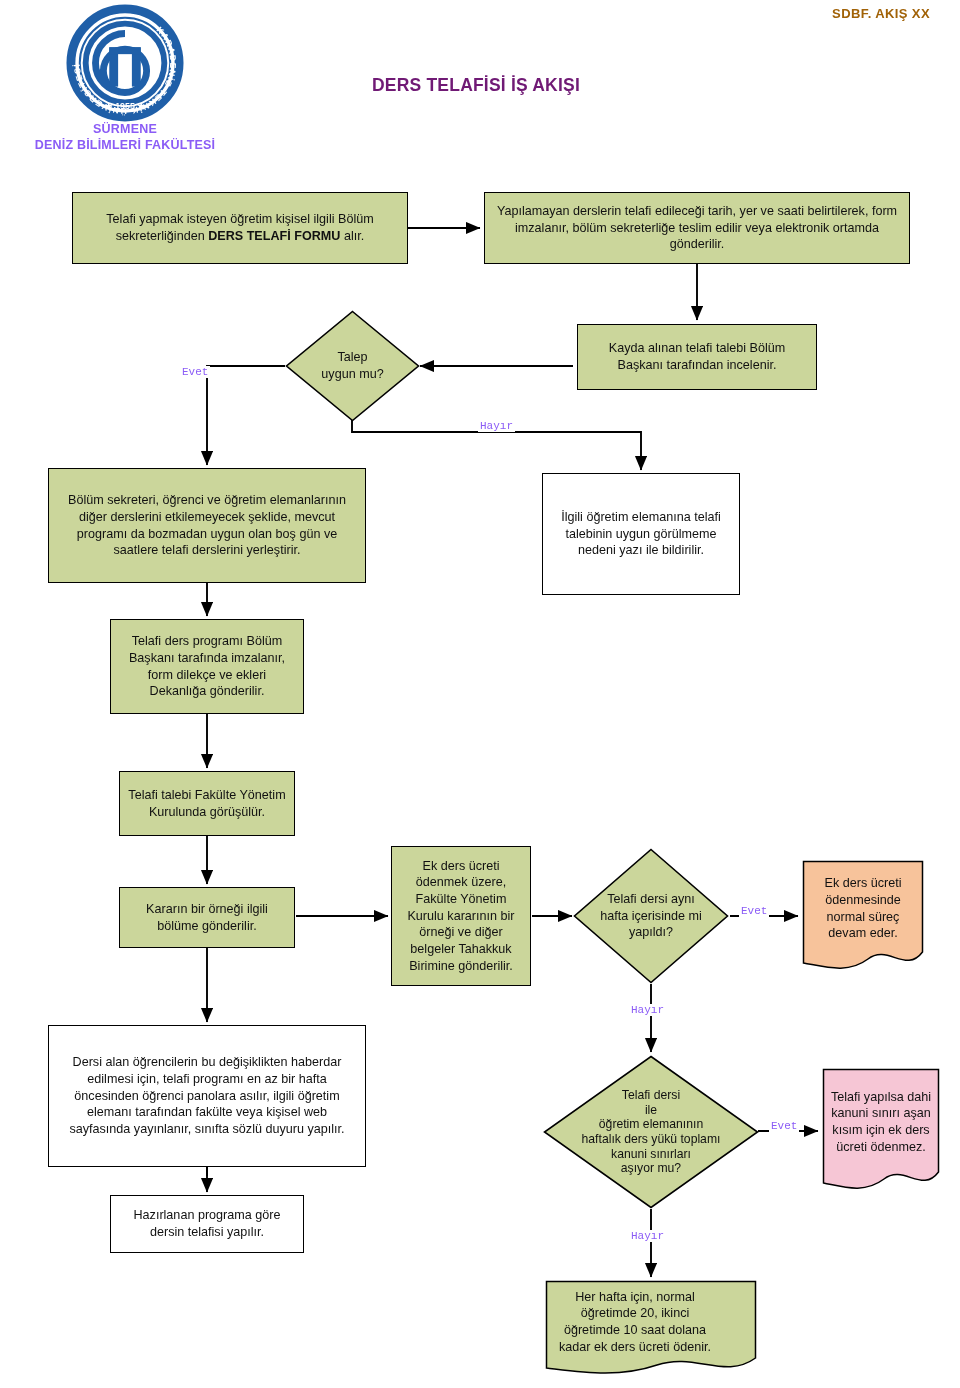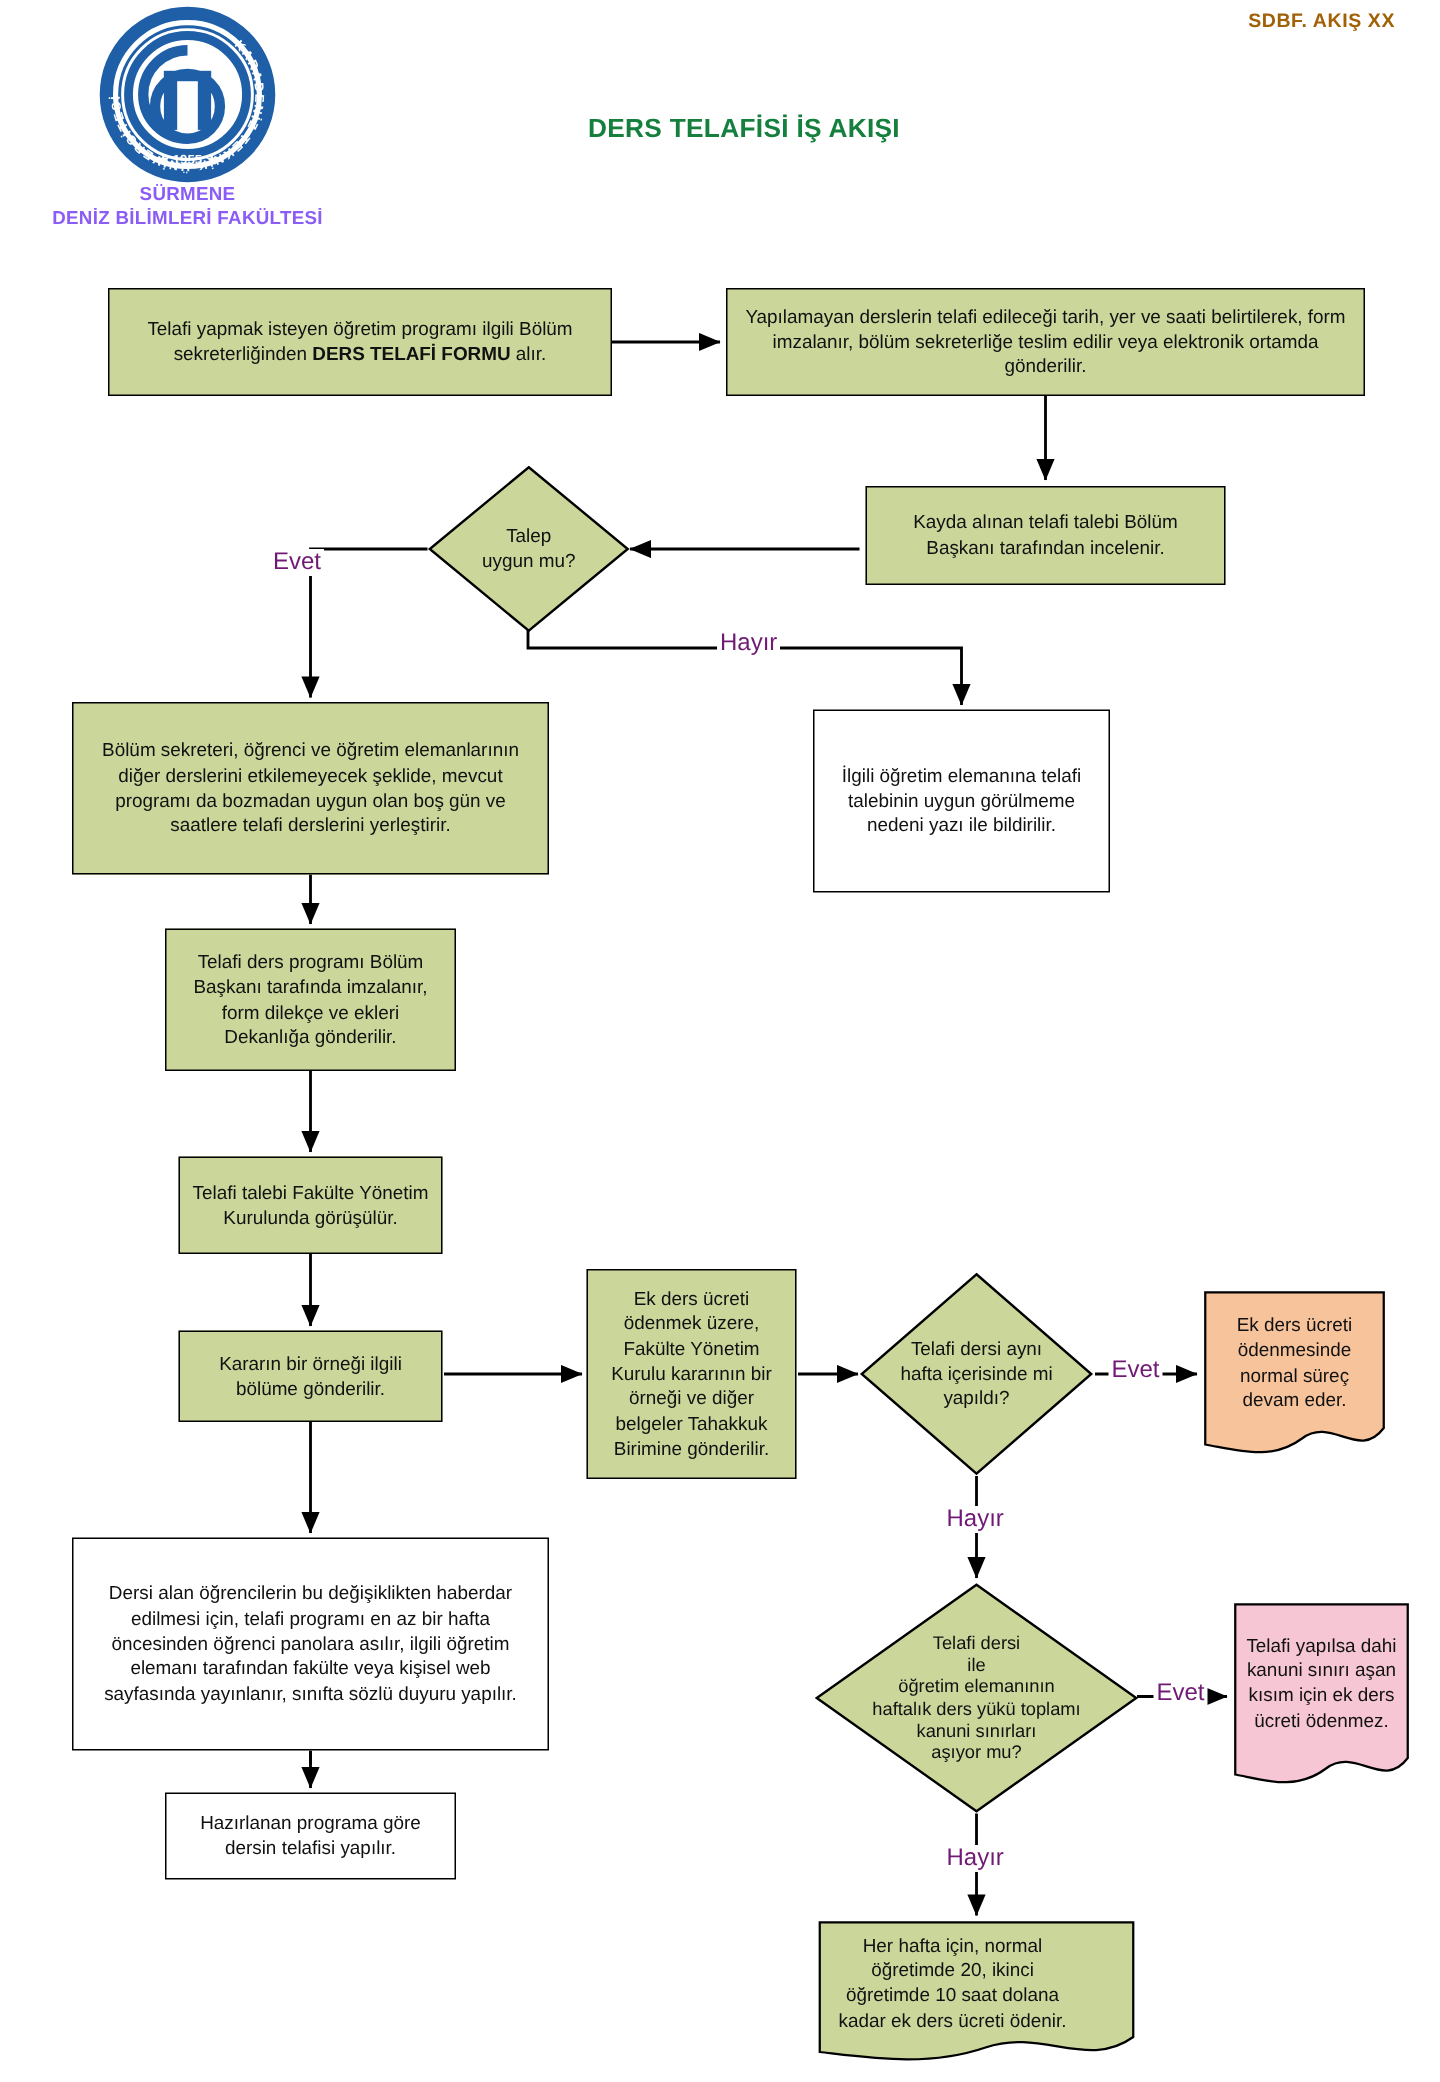--- a/index.html
+++ b/index.html
@@ -50,23 +50,22 @@
     color: #a16207;
     letter-spacing: 0.4px;
   }
 
   #page-title {
     position: absolute;
     left: 372px;
     top: 75px;
     font-size: 17.5px;
     font-weight: bold;
-    color: #15803d;
+    color: #701a75;
     letter-spacing: 0.2px;
-    margin-left: 20px;
   }
 
   
   #flow {
     position: absolute;
     left: 0;
     top: 0;
     width: 960px;
     height: 1388px;
   }
@@ -122,25 +121,26 @@
     position: relative;
     z-index: 2;
     width: 100%;
     text-align: center;
     padding: 0 6px;
     box-sizing: border-box;
   }
 
   .edge-label {
     position: absolute;
-    font-size: 16px;
-    color: #701a75;
+    font-size: 11px;
+    color: #8b5cf6;
     background: #ffffff;
     padding: 0 2px;
     white-space: nowrap;
+    font-family: Liberation Mono, monospace;
   }
   .strong { font-weight: bold; }
 </style>
 </head>
 <body>
 
 <div id="page">
 
   <div id="logo-block">
     <svg id="logo-mark" viewBox="0 0 120 120">
@@ -207,21 +207,21 @@
         <line x1="651" y1="1209" x2="651" y2="1277" marker-end="url(#ah)"></line>
 
         <line x1="207" y1="1167" x2="207" y2="1192" marker-end="url(#ah)"></line>
 
         <path d="M207 1167 L207 1176"></path>
       </g>
     </svg>
 
     <div class="node box green" style="left:72px; top:192px; width:336px; height:72px;">
       <div>
-        <span>Telafi yapmak isteyen öğretim programı ilgili Bölüm sekreterliğinden </span><span class="strong">DERS TELAFİ FORMU</span><span> alır.</span>
+        <span>Telafi yapmak isteyen öğretim kişisel ilgili Bölüm sekreterliğinden </span><span class="strong">DERS TELAFİ FORMU</span><span> alır.</span>
       </div>
     </div>
 
     <div class="node box green" style="left:484px; top:192px; width:426px; height:72px;">
       <span>Yapılamayan derslerin telafi edileceği tarih, yer ve saati belirtilerek,  form imzalanır,  bölüm sekreterliğe teslim edilir veya elektronik ortamda gönderilir.</span>
     </div>
 
     <div class="node box green" style="left:577px; top:324px; width:240px; height:66px;">
       <span>Kayda alınan telafi talebi Bölüm Başkanı tarafından incelenir.</span>
     </div>

